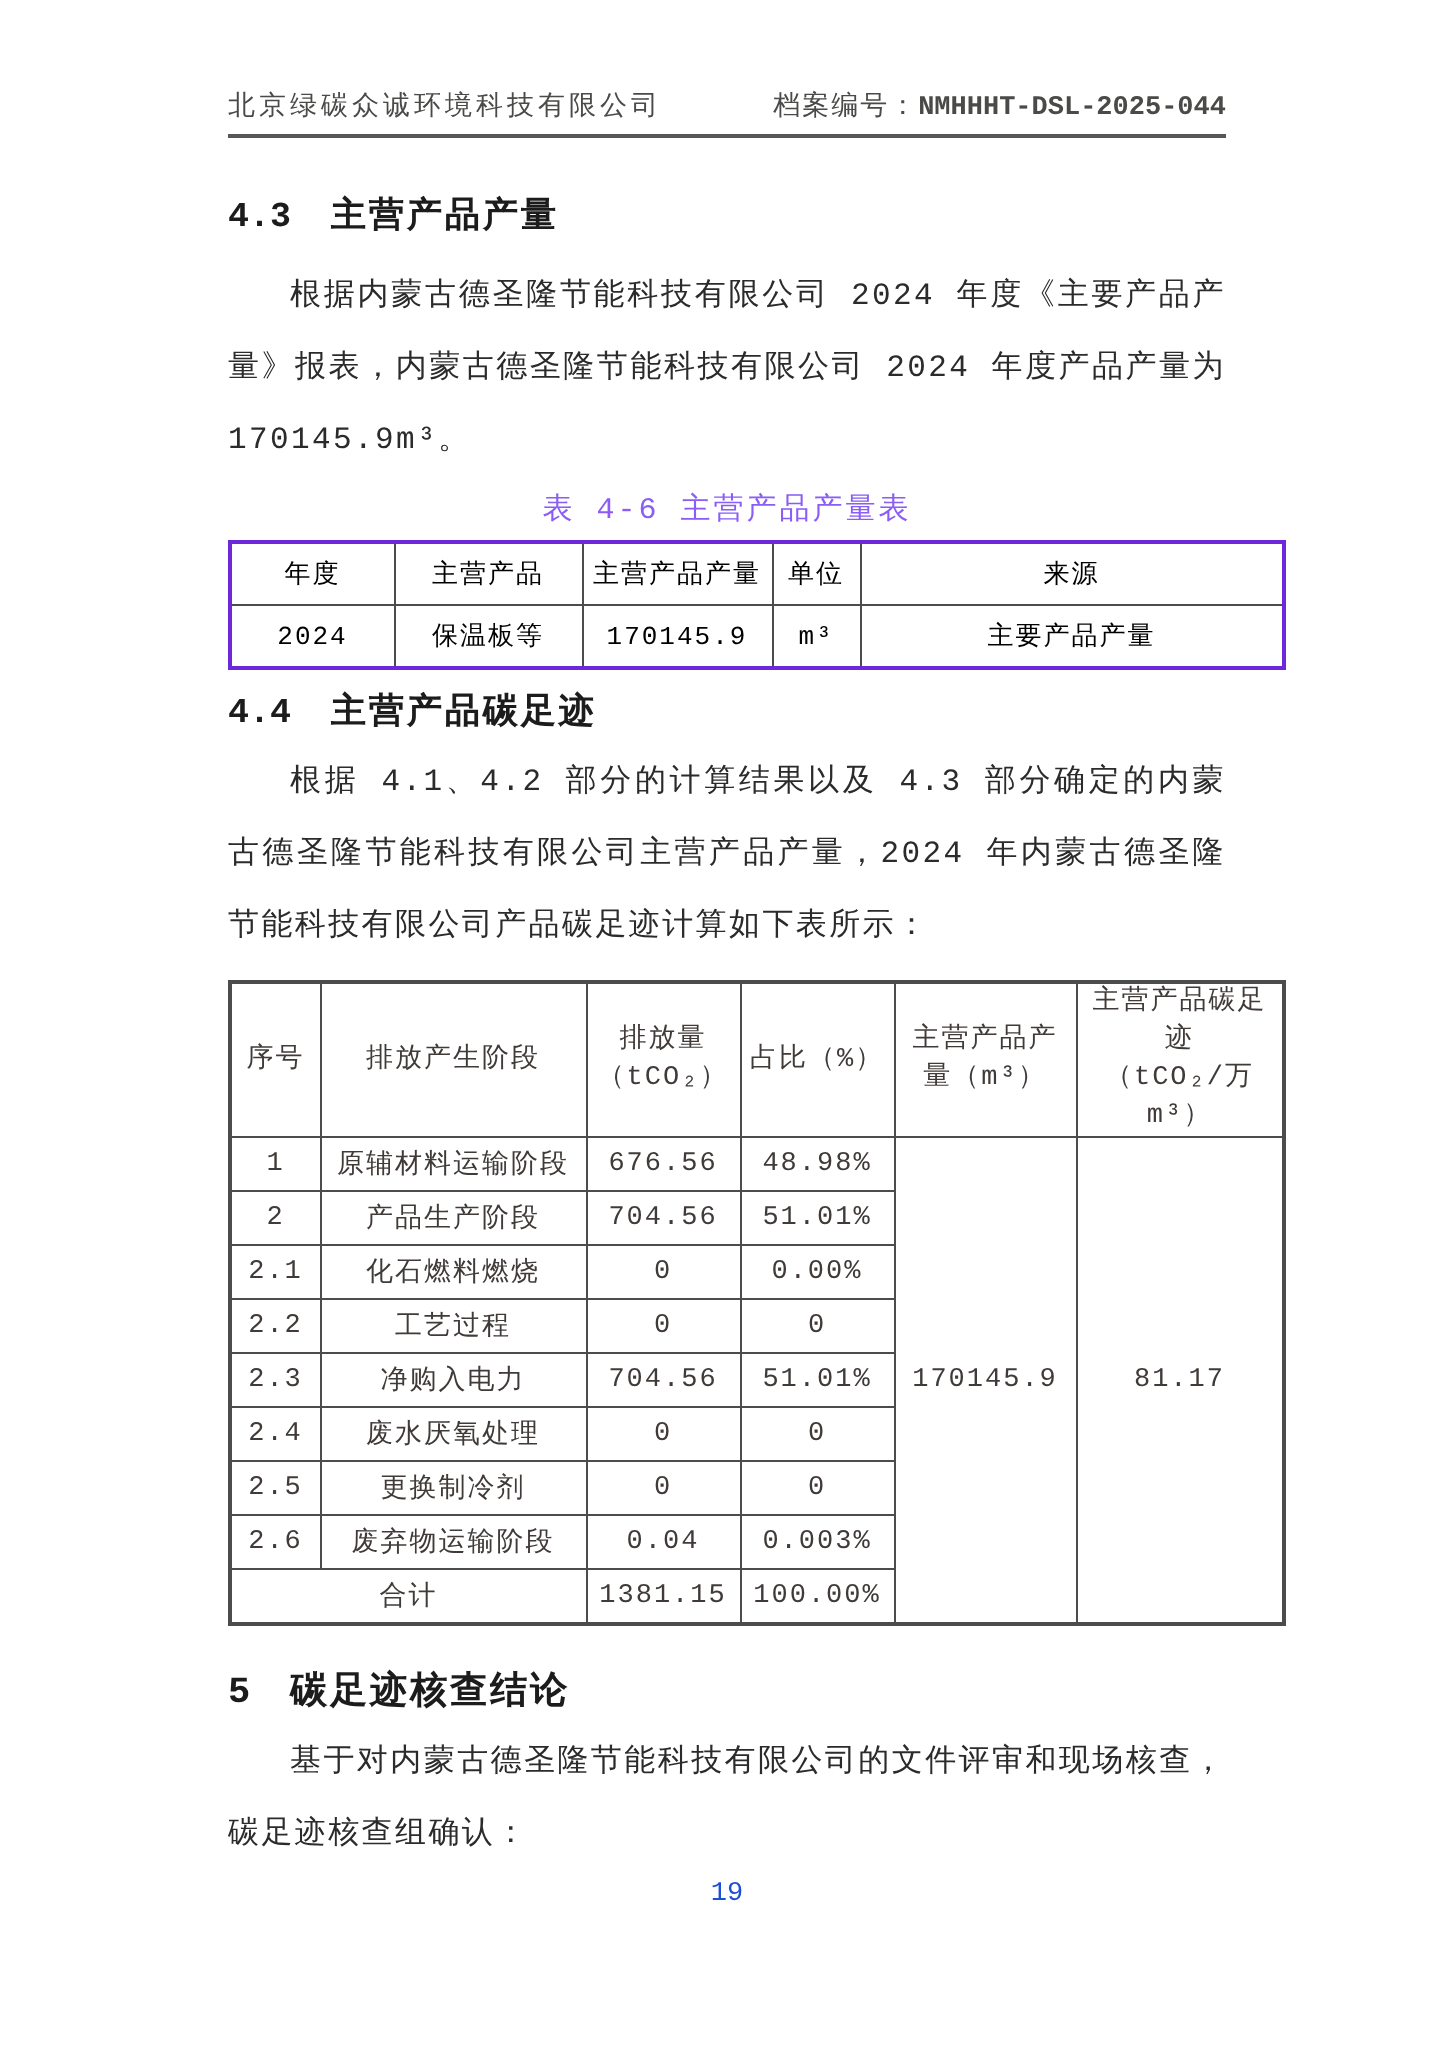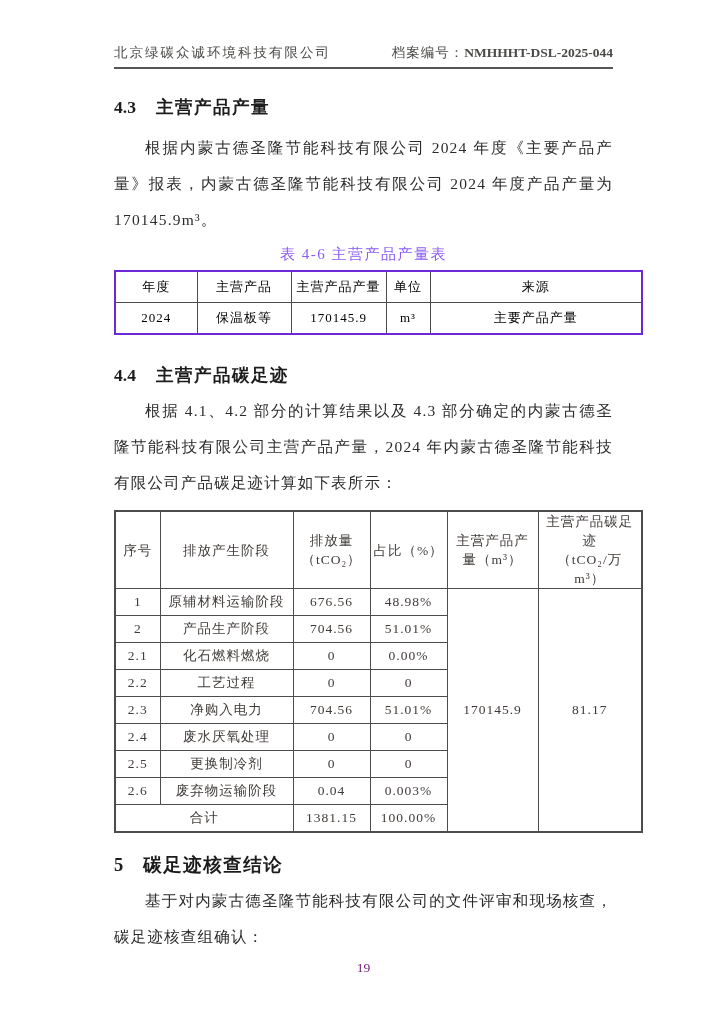--- a/index.html
+++ b/index.html
@@ -4,21 +4,21 @@
 <style>
   html, body { margin: 0; padding: 0; background: #ffffff; }
   .page {
     position: relative;
     width: 696px;
     height: 1024px;
     margin: 0 auto;
     background: #ffffff;
     box-sizing: border-box;
     padding: 44px 97px 0 100px;
-    font-family: Liberation Serif, serif;
+    font-family: Liberation Mono, monospace;
     color: #2e2e2e;
     overflow: hidden;
   }
   
   .doc-header {
     display: flex;
     justify-content: space-between;
     align-items: flex-end;
     padding-bottom: 5px;
     border-bottom: 2px solid #565656;
@@ -93,21 +93,21 @@
     padding: 0 2px;
     letter-spacing: 1px;
   }
   .t47 thead th { height: 46px; white-space: pre-line; line-height: 19px; }
   .t47 tbody td { height: 26px; }
   
   .page-number {
     margin-top: 5px;
     text-align: center;
     font-size: 13.5px;
-    color: #701a75;
+    color: #1d4ed8;
   }
 </style>
 </head>
 <body>
 
 <div class="page">
 
   <div class="doc-header">
     <span class="company">北京绿碳众诚环境科技有限公司</span>
     <span class="file-no-wrap"><span>档案编号：</span><span class="file-no">NMHHHT-DSL-2025-044</span></span>
@@ -142,21 +142,21 @@
       <tr>
         <td>2024</td>
         <td>保温板等</td>
         <td>170145.9</td>
         <td>m³</td>
         <td>主要产品产量</td>
       </tr>
     </tbody>
   </table>
 
-  <div class="sec-heading" style="margin-top:28px">
+  <div class="sec-heading" style="margin-top:8px">
     <span class="num">4.4</span><span>主营产品碳足迹</span>
   </div>
 
   <p class="para tight">根据 4.1、4.2 部分的计算结果以及 4.3 部分确定的内蒙古德圣隆节能科技有限公司主营产品产量，2024 年内蒙古德圣隆节能科技有限公司产品碳足迹计算如下表所示：</p>
 
 
   <table class="t47">
     <colgroup>
       <col style="width:45px">
         <col style="width:133px">

